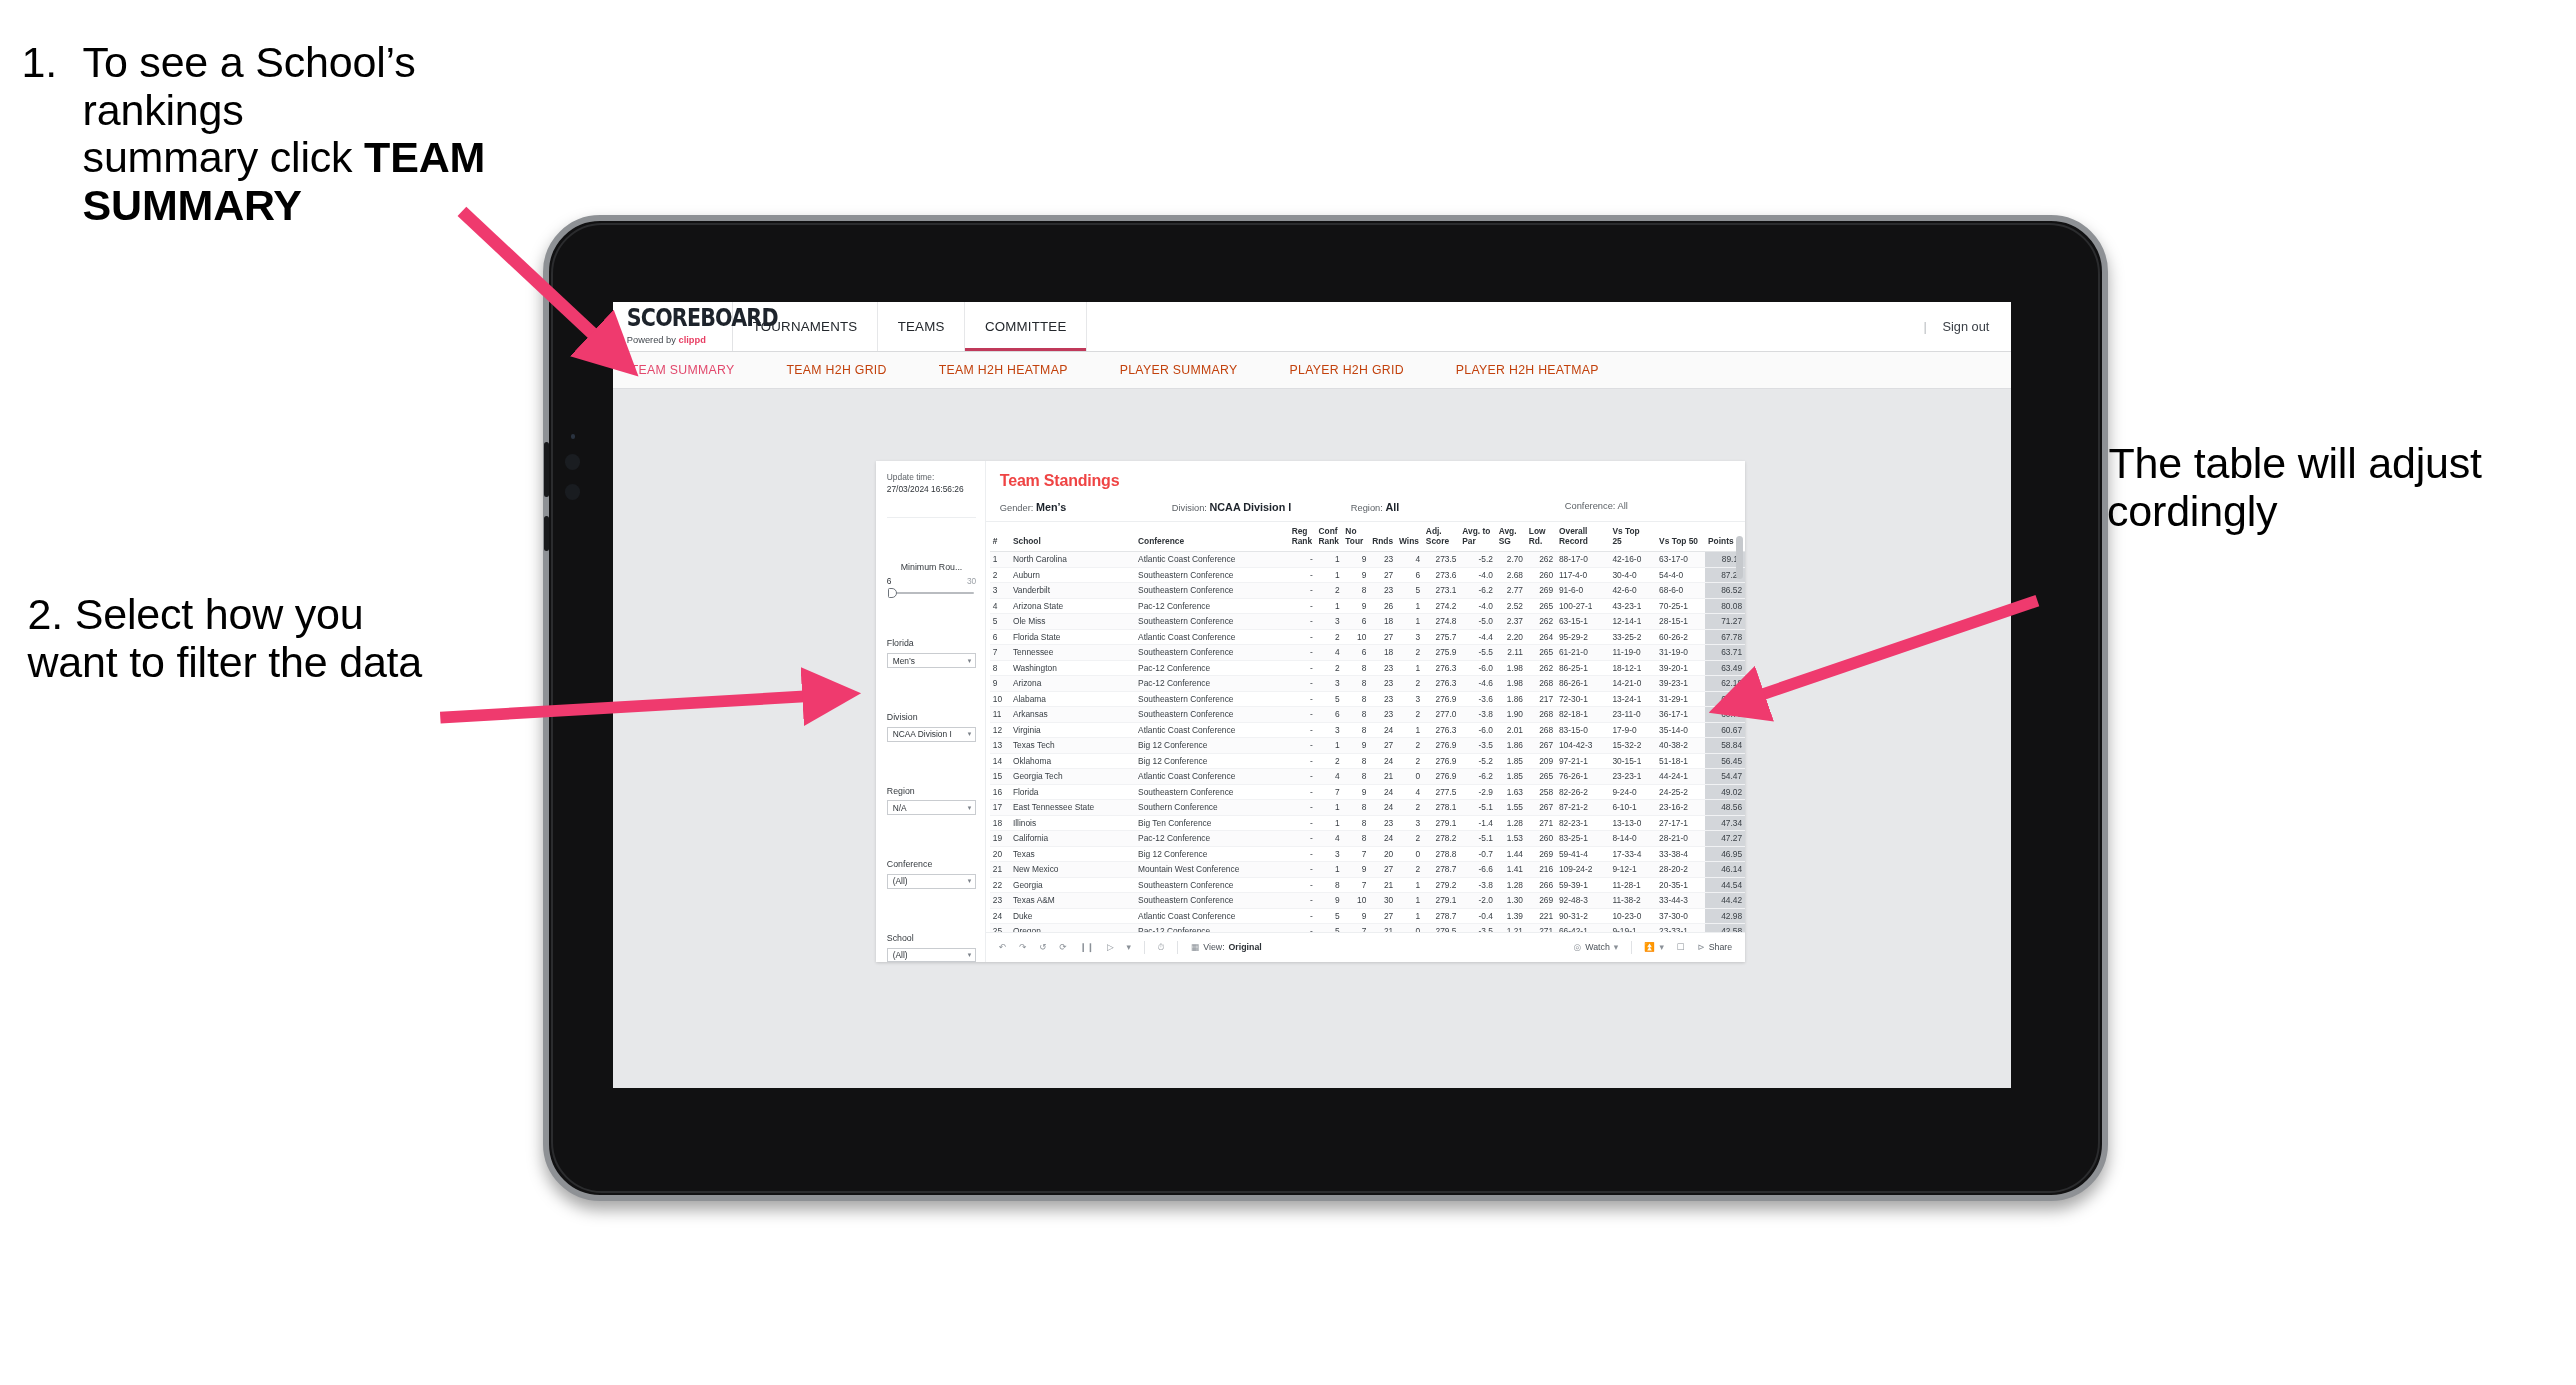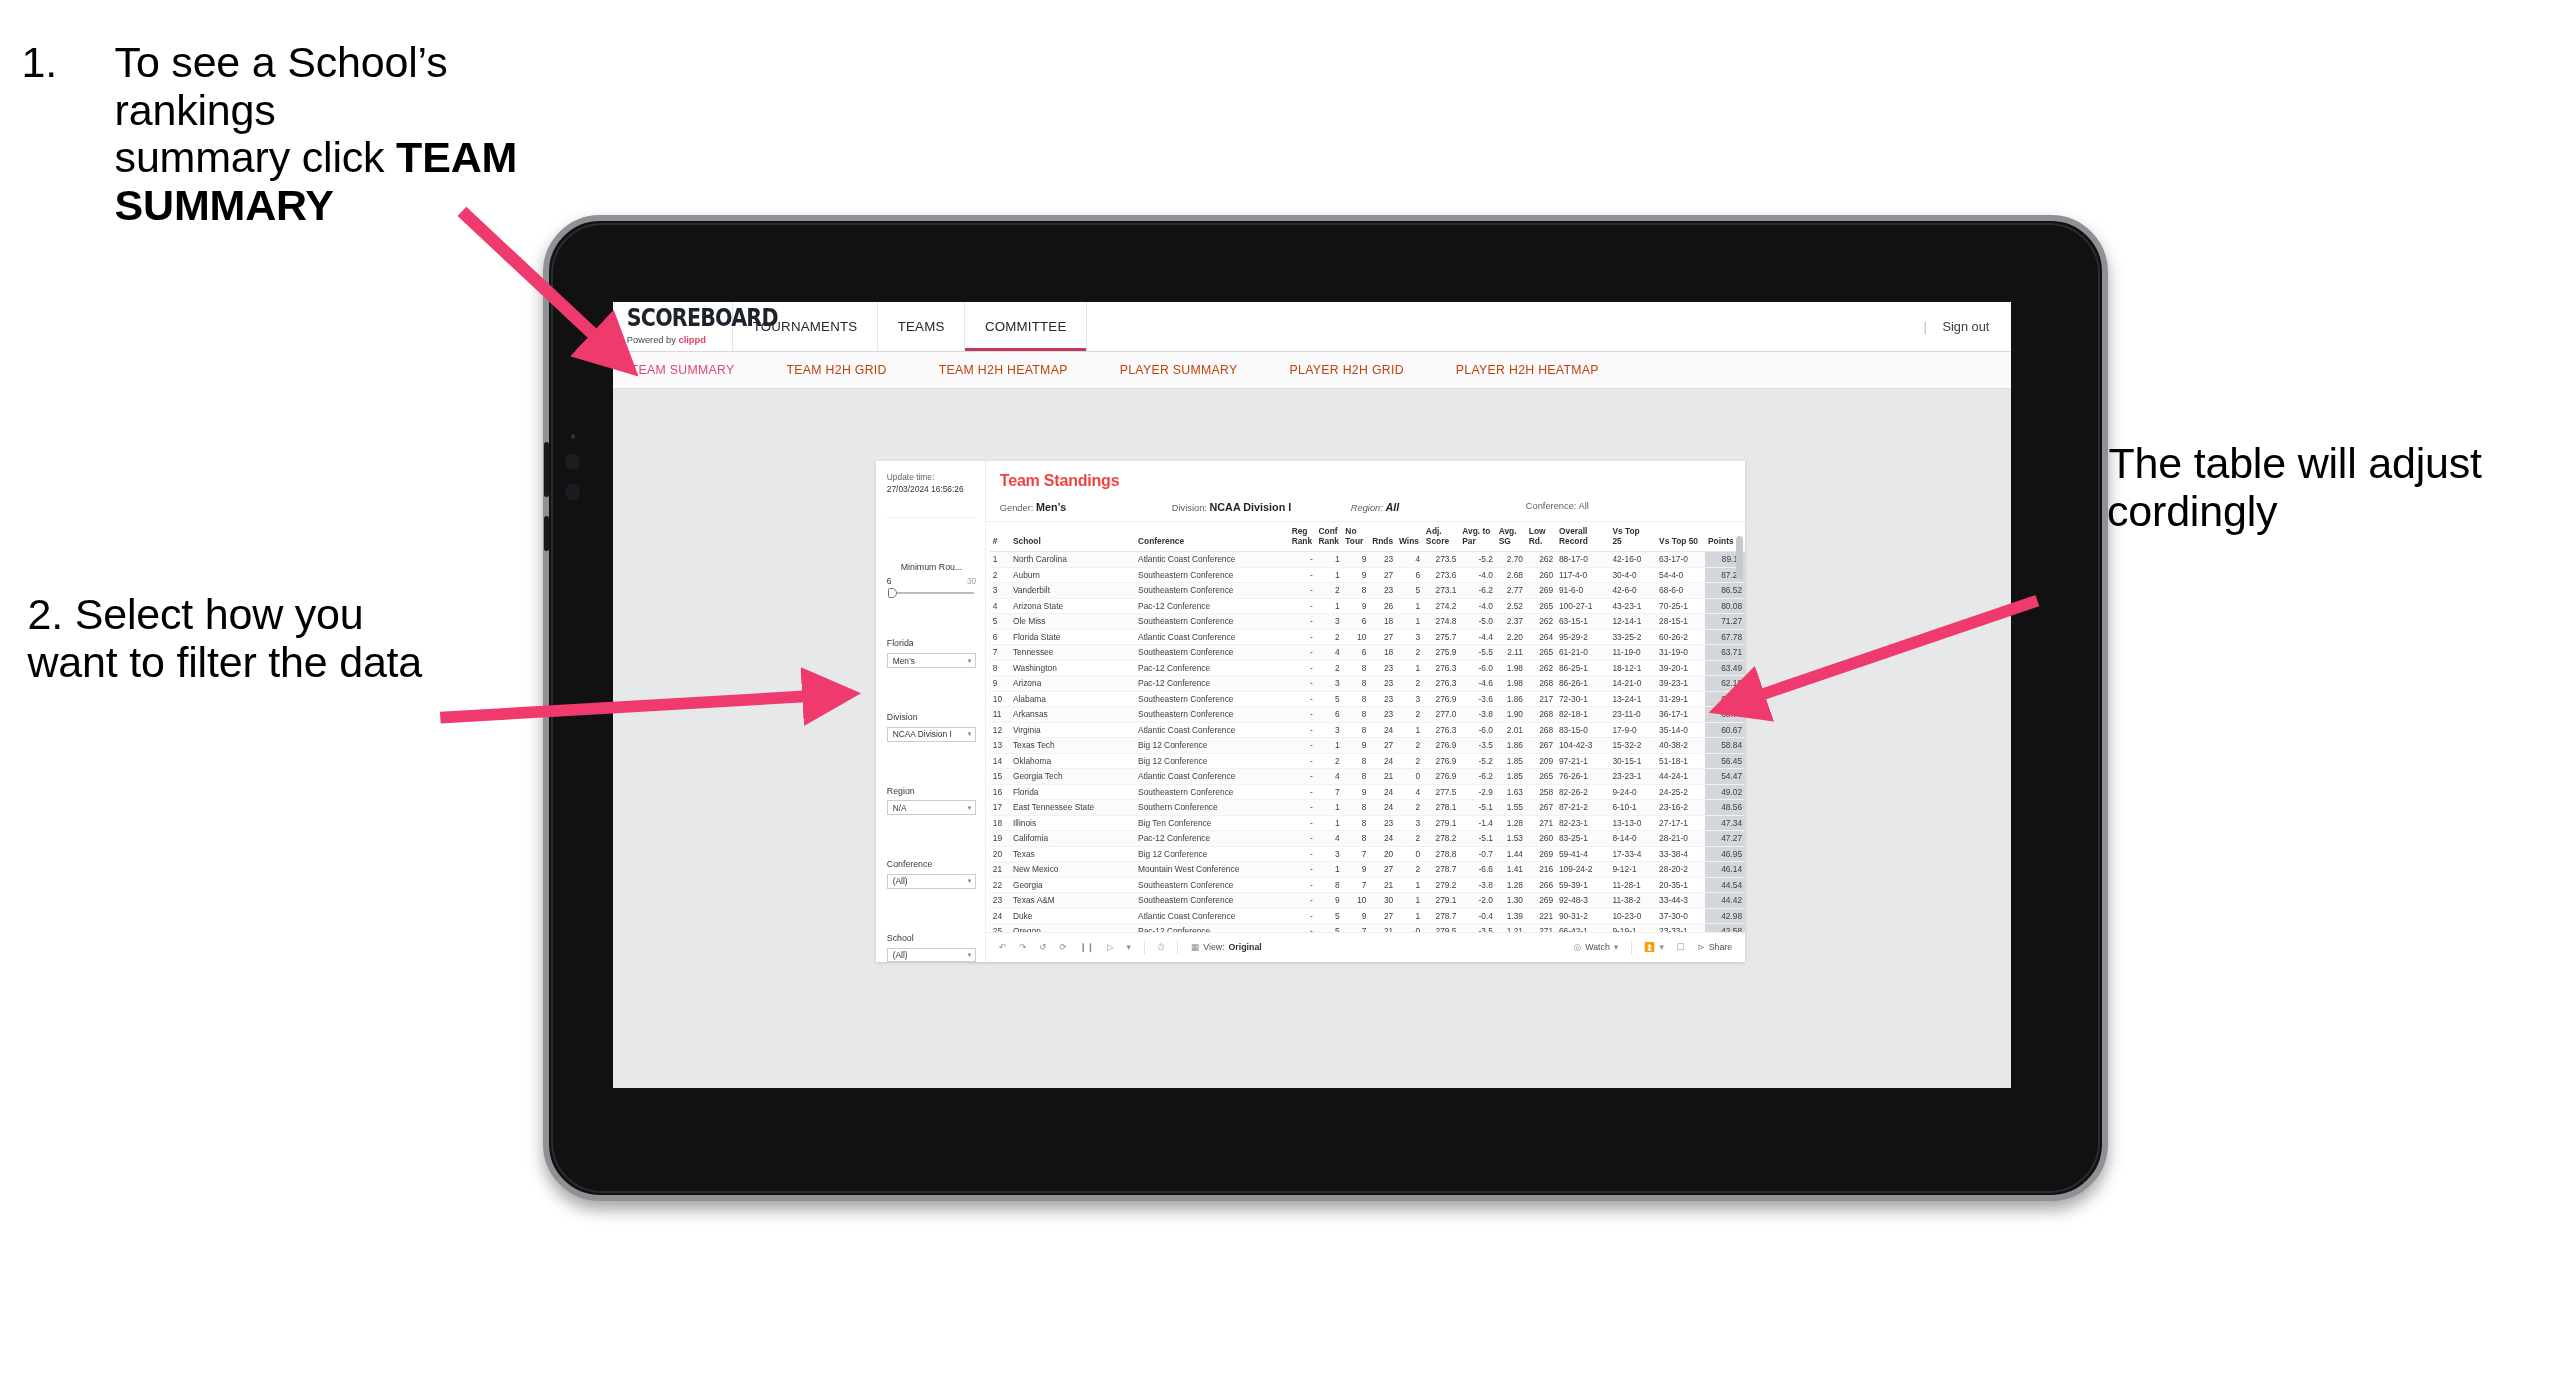--- a/index.html
+++ b/index.html
@@ -14,21 +14,21 @@
   
   .callout {
     position: absolute;
     color: #000;
     font-family: "Liberation Sans", sans-serif;
     font-weight: 400;
     letter-spacing: -0.2px;
   }
   #callout-1 { left: 21.6px; top: 39px; width: 511px; font-size: 43px; line-height: 1.11; }
   #callout-1 .num { position:absolute; left: 0; top: 0; }
-  #callout-1 .body { display:block; margin-left: 93px; }
+  #callout-1 .body { display:block; margin-left: 61px; }
   #callout-1 b { font-weight: 700; }
   #callout-2 { left: 27.5px; top: 590px; width: 423px; font-size: 43px; line-height: 1.12; }
   #callout-3 { left: 2062px; top: 439px; width: 531px; font-size: 43px; line-height: 1.12; }
 
   
   .arrow-svg { position:absolute; overflow: visible; pointer-events:none; }
 
   
   .tablet {
     position: absolute; left: 543px; top: 215px;
@@ -125,21 +125,21 @@
 
   
   .viz-main { flex:1; min-width:0; display:flex; flex-direction:column; }
   .viz-head { padding: 10.8px 13.8px 8.8px 13.8px; border-bottom: 1px solid #eceef0; }
   .viz-title { font-family:Liberation Sans, sans-serif; font-size: 16px; font-weight:700; color:#ef4444; letter-spacing:-0.2px; }
   .viz-meta { display:flex; margin-top: 10.8px; font-size: 9.3px; }
   .viz-meta .mi { color:#5c6166; white-space:nowrap; }
   .viz-meta .mi b { color:#1d232b; font-weight:700; font-size: 10.8px; }
   .m-gender { width: 172px; }
   .m-div { width: 179px; }
-  .m-region { width: 175px; font-style: italic; }
+  .m-region { width: 214px; }
 
   .tablewrap { flex:1; min-height:0; position:relative; overflow:hidden; padding-left:3.9px; }
   table.standings { width: 100%; border-collapse: collapse; table-layout: fixed; }
   table.standings th {
     font-size: 8.4px; color:#2d3237; font-weight:700; text-align:left;
     vertical-align: bottom; padding: 3.9px 2.9px 4.9px 2.9px; line-height:1.2;
     border-bottom: 1px solid #e3e5e7;
   }
   table.standings td {
     font-size: 8.4px; color:#3a4046; padding: 2px 2.9px; line-height:1.25;

